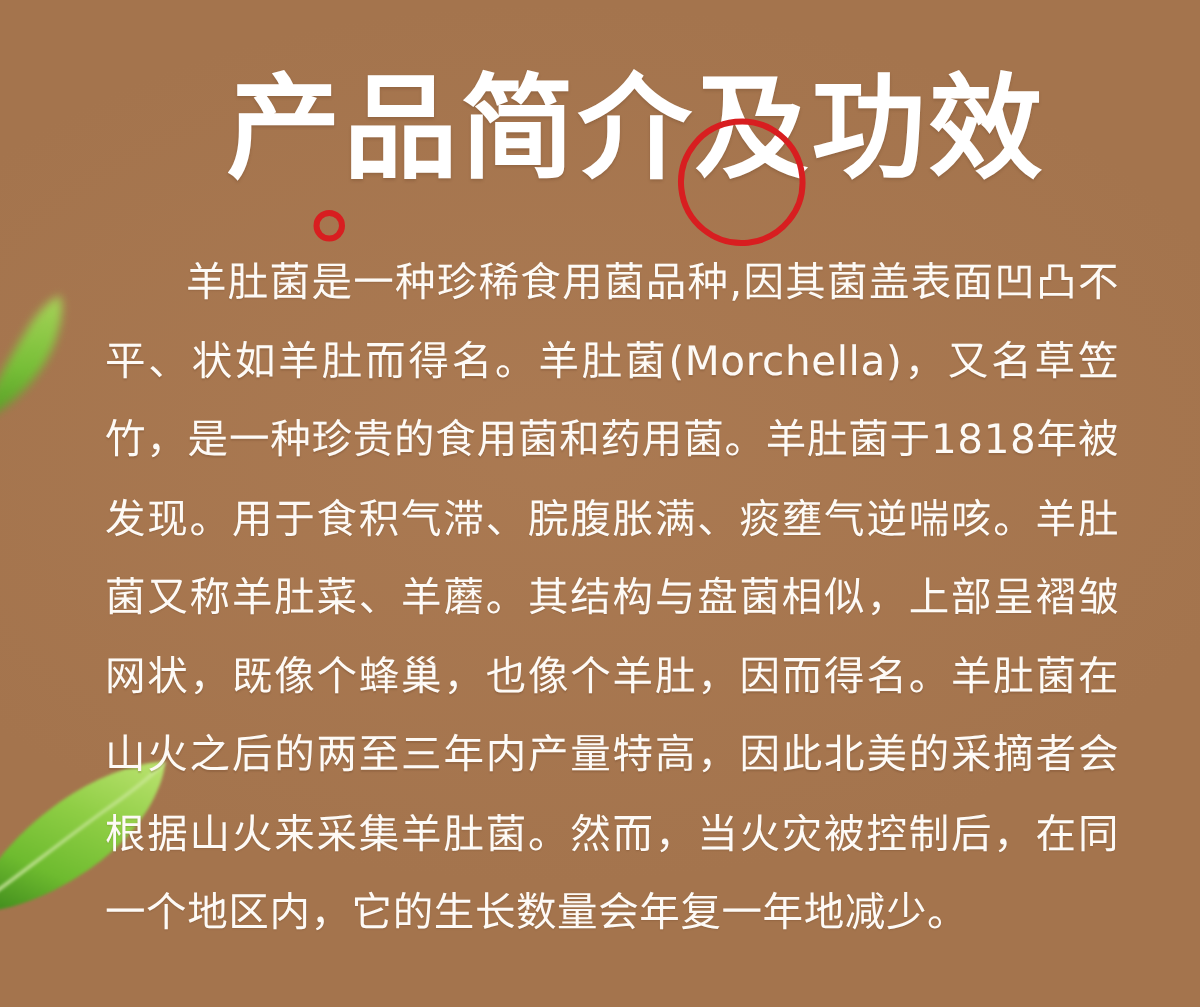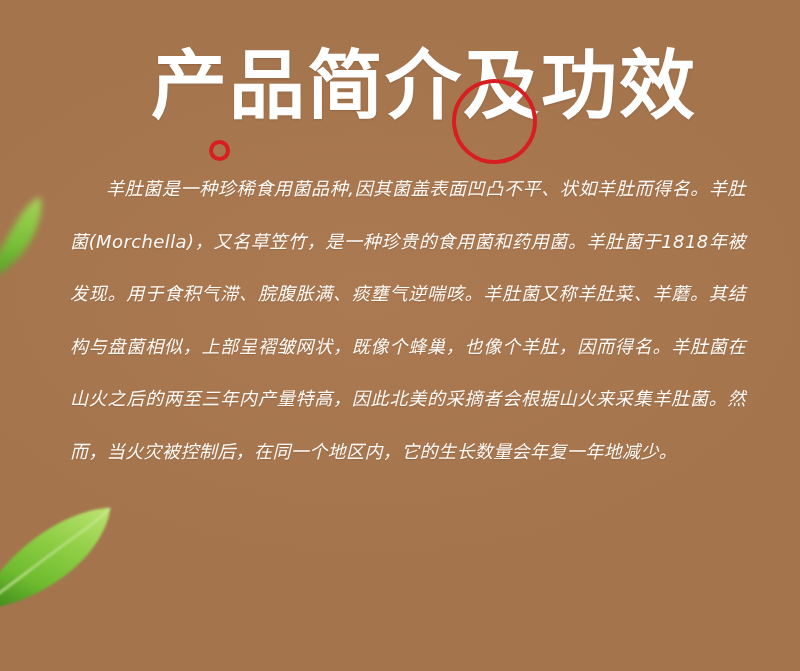--- a/index.html
+++ b/index.html
@@ -105,29 +105,28 @@
     position: absolute;
     left: 70px;
     top: 163px;
     width: 676px;
   }
 
   #body-paragraph {
     margin: 0;
     text-indent: 2em;
     font-family: "DejaVu Sans", "Liberation Sans", sans-serif;
-    font-size: 18px;
+    font-size: 27px;
     line-height: 52.5px;
     color: #fdfaf6;
     text-align: justify;
     text-justify: inter-ideograph;
     letter-spacing: 0.4px;
     text-shadow: 0 1px 1px rgba(90,55,30,0.22);
     word-break: break-all;
-    font-style: italic;
   }
 </style>
 </head>
 <body>
 
 <div id="banner">
 
   <svg id="leaf-top" class="leaf" viewBox="0 0 92 60" aria-hidden="true">
     <defs>
       <linearGradient id="leafGradTop" x1="0%" y1="100%" x2="100%" y2="0%">

